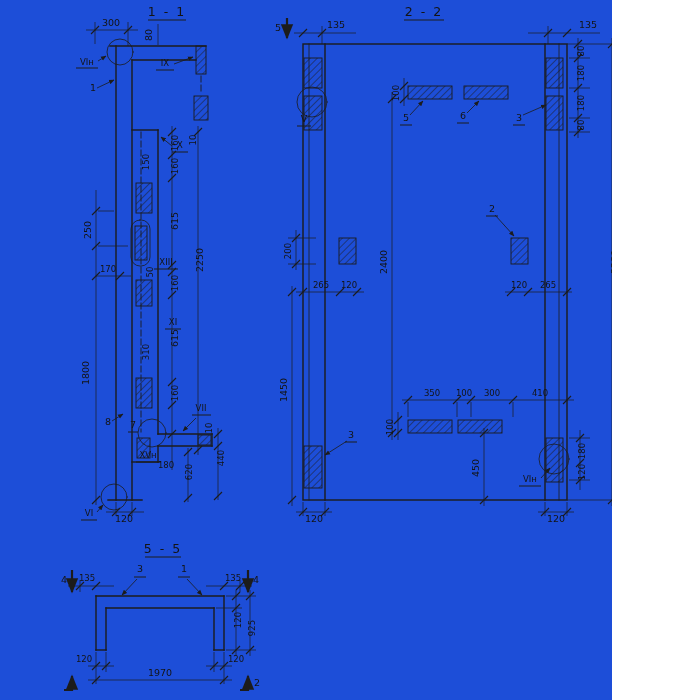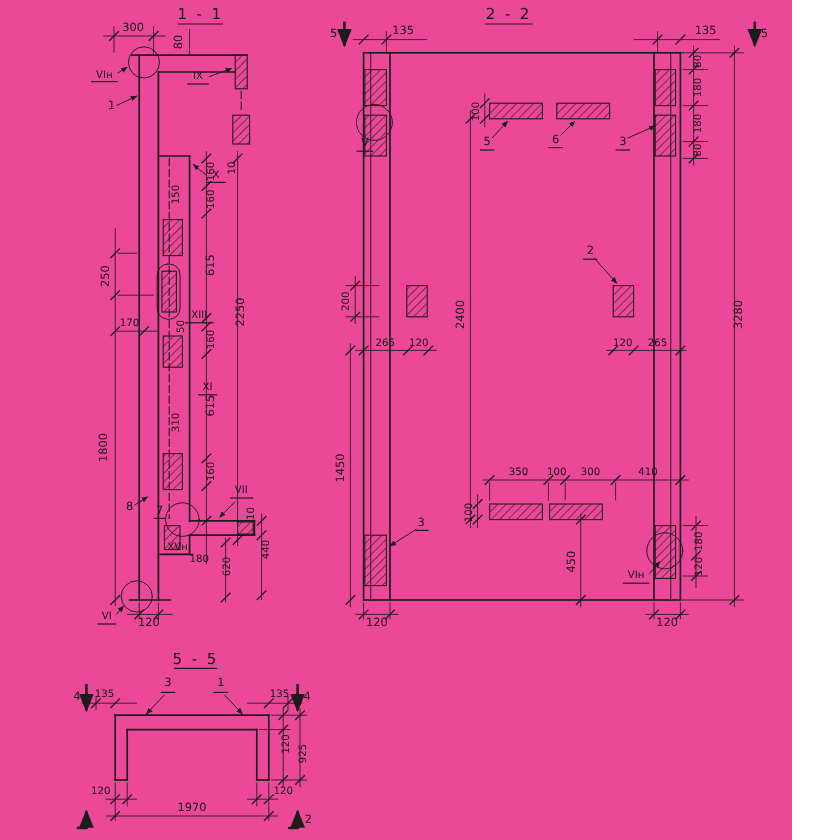--- a/index.html
+++ b/index.html
@@ -1,17 +1,17 @@
 <!DOCTYPE html>
 <html><head>
 <meta charset="utf-8">
 <style>
   * { margin:0; padding:0; box-sizing:border-box; }
   html,body { width:700px; height:700px; background:#ffffff; font-family:"DejaVu Sans", sans-serif; }
-  .sheet { width:660px; height:700px; background:#ec4899; position:relative; overflow:hidden; }
+  .sheet { width:612px; height:700px; background:#1d4ed8; position:relative; overflow:hidden; }
   svg { display:block; }
 
   
   .g-ln line, .g-ln rect, .g-ln circle, .g-ln polyline, .g-ln path {
     stroke:#1c1c1c; stroke-width:1.4; fill:none; stroke-linecap:square;
   }
   .g-ln .thin-o { stroke-width:0.8; }
   .g-ln .dash { stroke-width:0.9; stroke-dasharray:6 3; }
   .g-ln .hz { fill:url(#hatch); stroke-width:0.9; }
 

